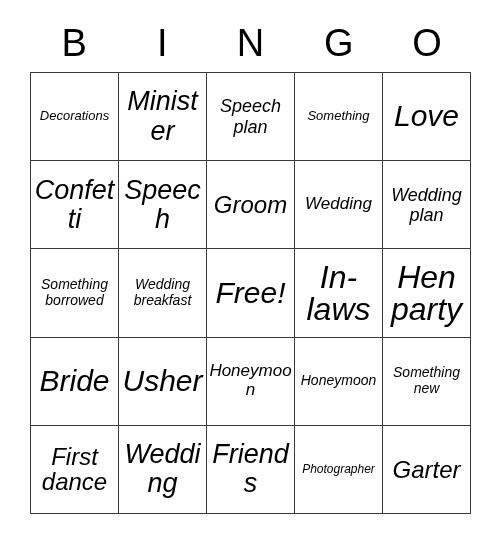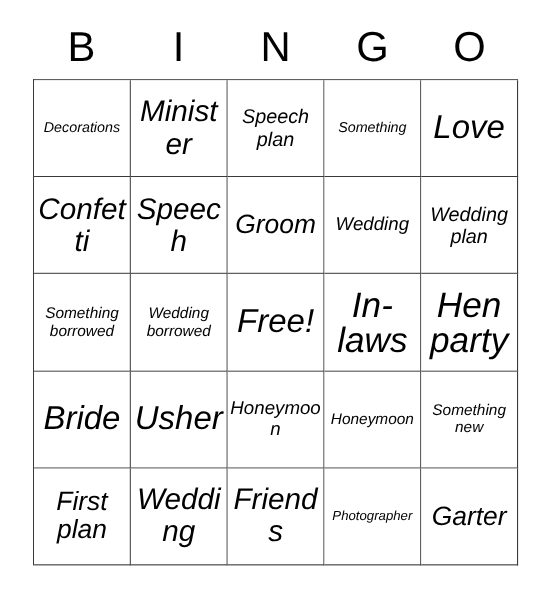--- a/index.html
+++ b/index.html
@@ -129,21 +129,21 @@
       <div class="cell sz-ml">
           <span class="cell-text">Wedding plan</span>
         </div>
     </div>
 
     <div class="grid-row">
       <div class="cell sz-sm">
           <span class="cell-text">Something borrowed</span>
         </div>
       <div class="cell sz-sm">
-          <span class="cell-text">Wedding borrowed</span>
+          <span class="cell-text">Wedding breakfast</span>
         </div>
       <div class="cell sz-xxl">
           <span class="cell-text">Free!</span>
         </div>
       <div class="cell sz-huge">
           <span class="cell-text">In-laws</span>
         </div>
       <div class="cell sz-huge">
           <span class="cell-text">Hen party</span>
         </div>
@@ -162,21 +162,21 @@
       <div class="cell sz-sm">
           <span class="cell-text">Honeymoon</span>
         </div>
       <div class="cell sz-sm">
           <span class="cell-text">Something new</span>
         </div>
     </div>
 
     <div class="grid-row">
       <div class="cell sz-xl">
-          <span class="cell-text">First plan</span>
+          <span class="cell-text">First dance</span>
         </div>
       <div class="cell sz-l">
           <span class="cell-text">Wedding</span>
         </div>
       <div class="cell sz-l">
           <span class="cell-text">Friends</span>
         </div>
       <div class="cell sz-xs">
           <span class="cell-text">Photographer</span>
         </div>

